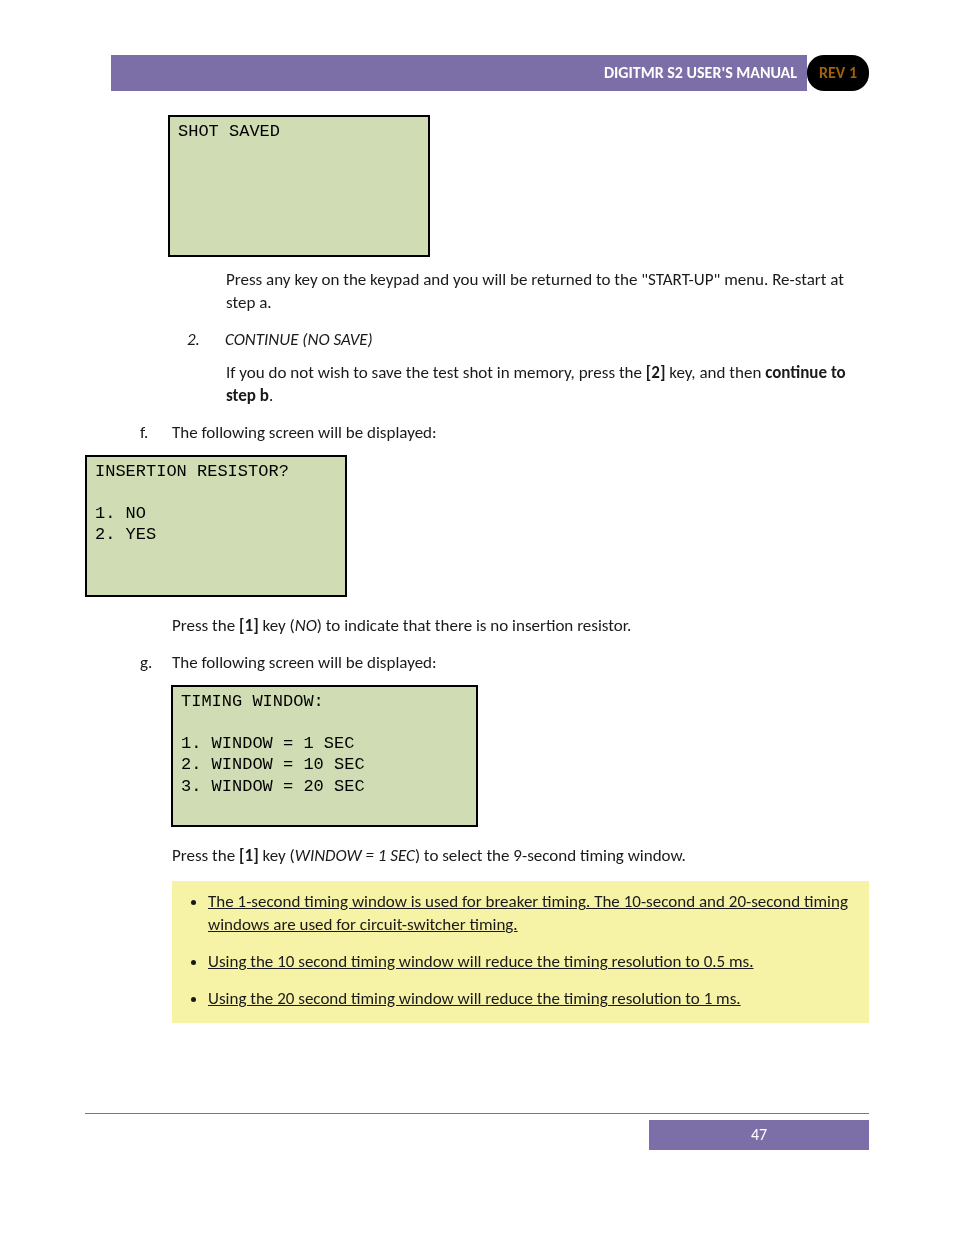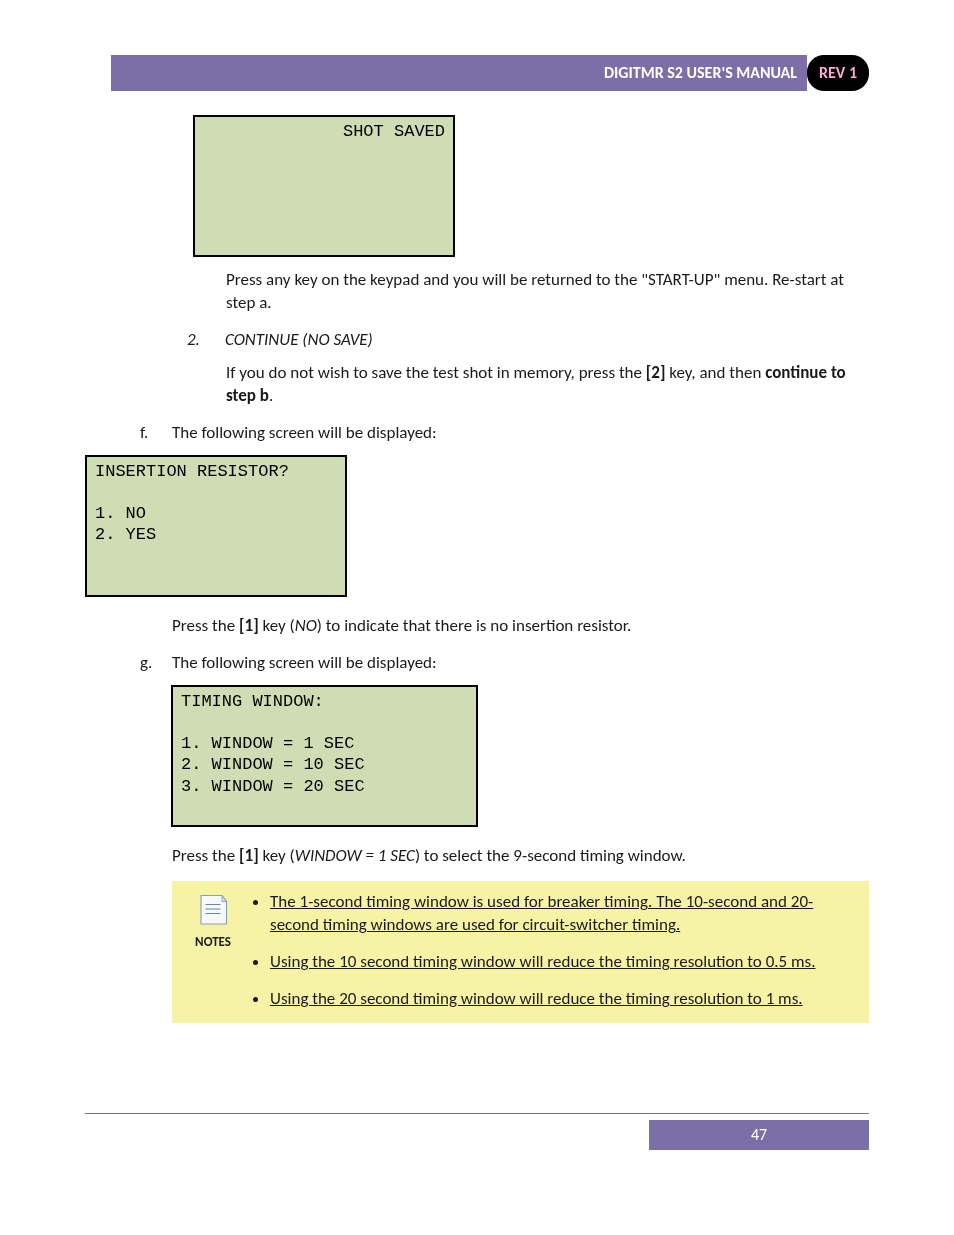--- a/index.html
+++ b/index.html
@@ -27,41 +27,41 @@
     display: flex;
     align-items: center;
     justify-content: flex-end;
     padding-right: 10px;
     color: #fff;
     font-weight: bold;
     font-size: 16px;
   }
   .header-right {
     background: #000;
-    color: #f9a8d4;
+    color: #a16207;
     font-weight: bold;
     font-size: 16px;
     height: 36px;
     display: flex;
     align-items: center;
     padding: 0 12px;
     border-radius: 17px;
   }
   
   .lcd {
     background: #d0dcb3;
     border: 2px solid #000;
     font-family: "Courier New", monospace;
     font-size: 17px;
     line-height: 1.25;
     padding: 4px 8px 4px 8px;
     white-space: pre;
     color: #000;
   }
-  .lcd-shot { width: 262px; height: 142px; margin-left: 108px; margin-bottom: 12px; text-align: right; padding-top: 4px; }
+  .lcd-shot { width: 262px; height: 142px; margin-left: 83px; margin-bottom: 12px; text-align: left; padding-top: 4px; }
   .lcd-ins  { width: 262px; height: 142px; margin-bottom: 18px; }
   .lcd-tim  { width: 307px; height: 142px; margin-left: 86px; margin-bottom: 18px; }
   
   .para { margin-bottom: 14px; }
   .indent-141 { margin-left: 141px; }
   .indent-87  { margin-left: 87px; }
   .step-num {
     display: flex;
     margin-left: 102px;
     margin-bottom: 10px;
@@ -177,30 +177,20 @@
 1. WINDOW = 1 SEC
 2. WINDOW = 10 SEC
 3. WINDOW = 20 SEC</div>
 
 <p class="para indent-87">
   <span>Press the </span><span class="bold">[1]</span><span> key (</span><span class="ital">WINDOW = 1 SEC</span><span>) to select the 9-second timing window.</span>
 </p>
 
 <div class="notes-box">
   <div class="notes-body">
-    <div class="notes-left">
-      <svg class="note-icon" viewBox="0 0 48 48">
-        <path d="M8 6 L36 6 L42 14 L42 44 L8 44 Z" fill="#f6f8fb" stroke="#8aa0b8" stroke-width="1.5"></path>
-        <path d="M36 6 L36 14 L42 14 Z" fill="#cfe0ee" stroke="#8aa0b8" stroke-width="1.2"></path>
-        <line x1="14" y1="18" x2="34" y2="18" stroke="#6a87a7" stroke-width="1.4"></line>
-        <line x1="14" y1="24" x2="34" y2="24" stroke="#6a87a7" stroke-width="1.4"></line>
-        <line x1="14" y1="30" x2="34" y2="30" stroke="#6a87a7" stroke-width="1.4"></line>
-      </svg>
-      <div class="notes-label">NOTES</div>
-    </div>
     <div class="notes-right">
       <ul>
         <li>The 1-second timing window is used for breaker timing. The 10-second and 20-second timing windows are used for circuit-switcher timing.</li>
         <li>Using the 10 second timing window will reduce the timing resolution to 0.5 ms.</li>
         <li>Using the 20 second timing window will reduce the timing resolution to 1 ms.</li>
       </ul>
     </div>
   </div>
 </div>
 

